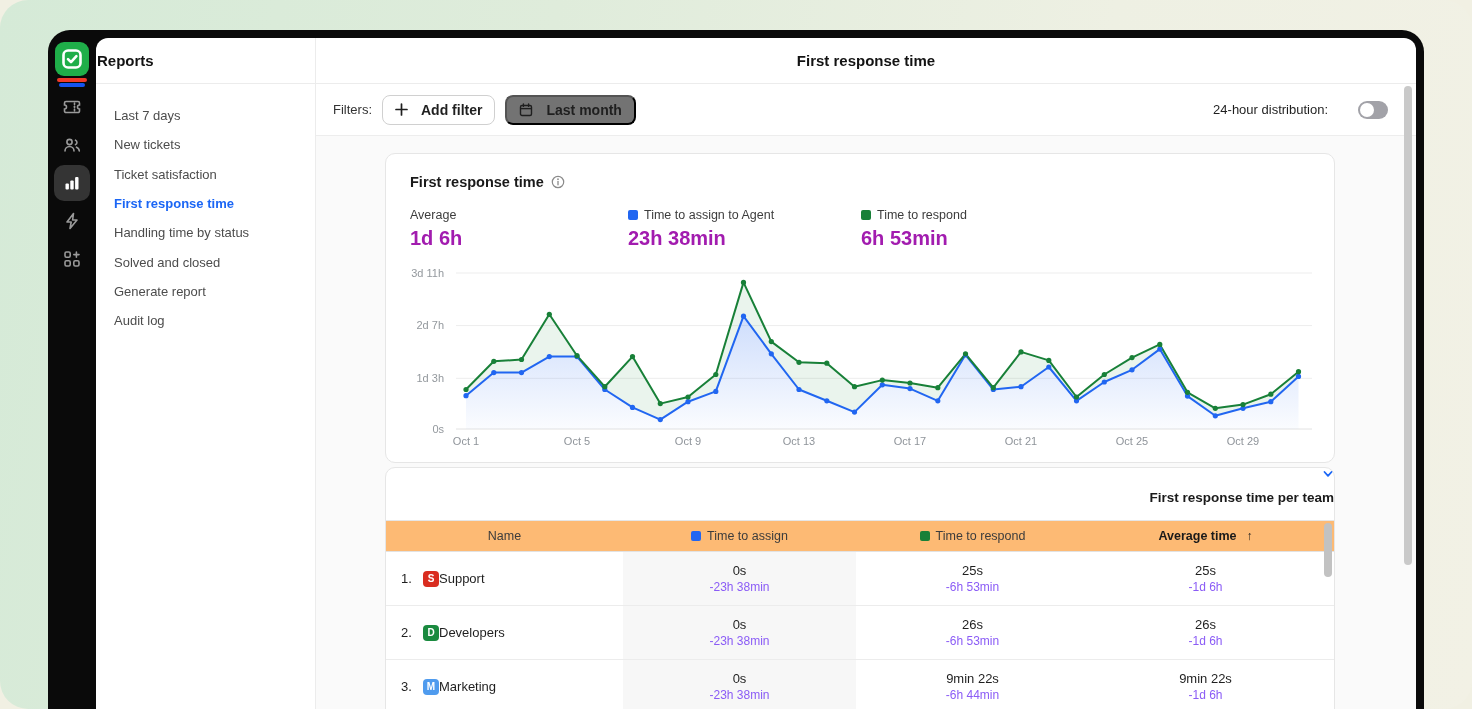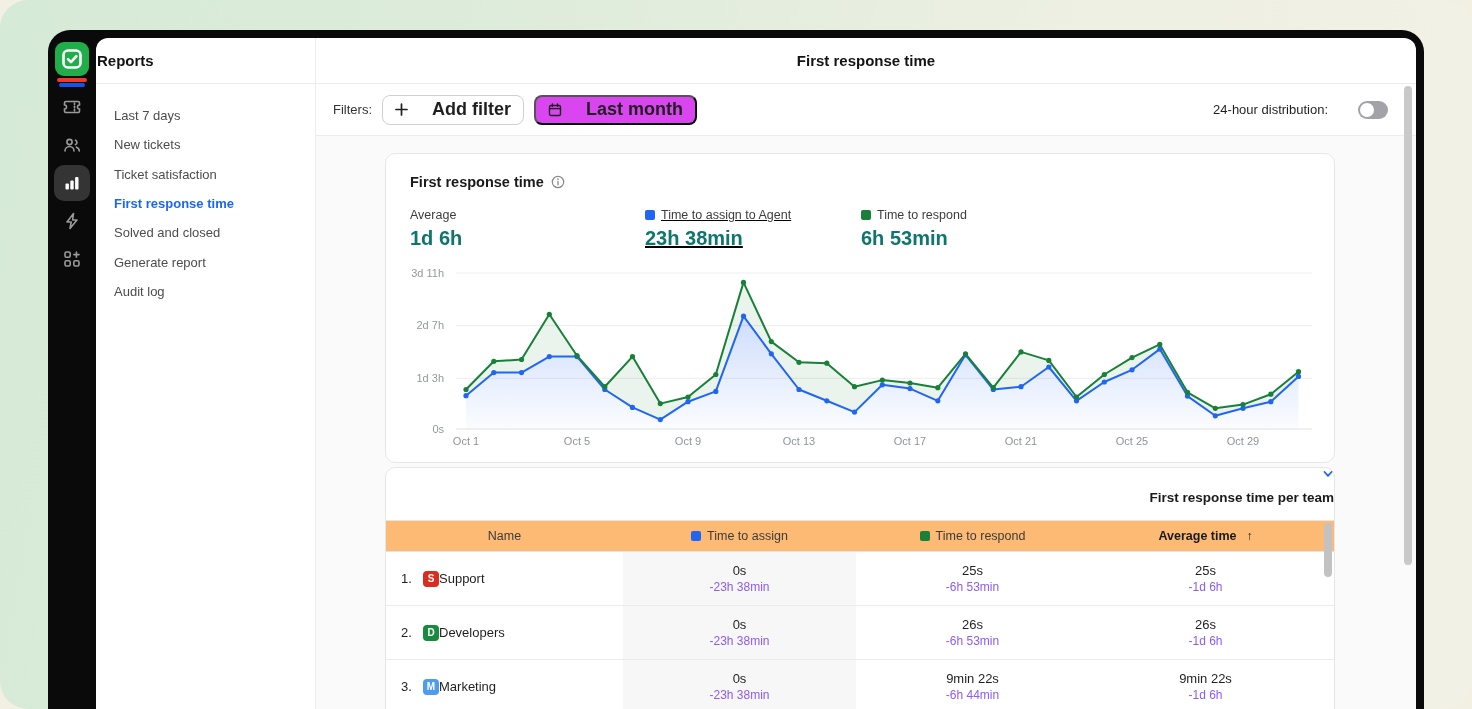--- a/index.html
+++ b/index.html
@@ -32,41 +32,41 @@
   .nav-item.active { color:#1b66f5; font-weight:bold; }
 
   
   .main { position:absolute; left:268px; top:8px; bottom:0; width:1100px; background:#fff;
     border-radius:0 12px 0 0; display:flex; flex-direction:column; }
   .main-header { height:46px; flex:none; display:flex; align-items:center; justify-content:center;
     font-size:15px; font-weight:bold; color:#131313; border-bottom:1px solid #ececec;}
   .filters-row { height:52px; flex:none; display:flex; align-items:center; gap:10px;
     padding:0 28px 0 17px; border-bottom:1px solid #ededed; background:#fff;}
   .filters-label { font-size:13px; color:#333; }
-  .btn { height:30px; display:flex; align-items:center; gap:24px; padding:0 12px;
-    border-radius:8px; font-size:18px; font-weight:bold; color:#1f1f1f; cursor:pointer;}
+  .btn { height:30px; display:flex; align-items:center; gap:13px; padding:0 12px;
+    border-radius:8px; font-size:14px; font-weight:bold; color:#1f1f1f; cursor:pointer;}
   .btn-outline { background:#fff; border:1px solid #d0d0d0; }
-  .btn-gray { background:#d946ef; }
+  .btn-gray { background:#737373; }
   .spacer { flex:1; }
   .dist-label { font-size:13px; color:#1f1f1f; margin-right:20px;}
   .toggle { width:30px; height:18px; border-radius:9px; background:#a2a2a8; position:relative; cursor:pointer;}
   .toggle-knob { position:absolute; left:2px; top:2px; width:14px; height:14px; border-radius:50%; background:#fff;}
 
   .content { flex:1; background:#fafafa; position:relative; overflow:hidden;}
   .card { position:absolute; background:#fff; border:1px solid #e6e6e6; }
   .chart-card { left:69px; top:17px; width:950px; height:310px; border-radius:10px;}
   .table-card { left:69px; top:331px; width:950px; height:400px; border-radius:10px 10px 0 0;}
 
   .card-title { position:absolute; left:24px; top:20px; display:flex; align-items:center; gap:7px;
     font-size:14.5px; font-weight:bold; color:#1a1a1a;}
   .stat { position:absolute; top:54px; }
-  .stat-s0 { left:24px; } .stat-s1 { left:259px;text-decoration:underline; } .stat-s2 { left:475px; }
+  .stat-s0 { left:24px; } .stat-s1 { left:242px; } .stat-s2 { left:475px; }
   .stat-label { display:flex; align-items:center; gap:6px; font-size:12.5px; color:#3d3d3d;}
   .sq { width:10px; height:10px; border-radius:2px; flex:none;}
-  .stat-value { margin-top:5px; font-size:20px; font-weight:bold; color:#0f766e;}
+  .stat-value { margin-top:5px; font-size:20px; font-weight:bold; color:#a21caf;}
   #chart { position:absolute; left:0; top:103px; }
 
   
   .section-header { height:52px; display:flex; align-items:flex-end; gap:10px; padding-left:18px;flex-direction:column;}
   .section-title { font-size:13.5px; font-weight:bold; color:#1a1a1a;}
   .thead { height:32px; display:grid; grid-template-columns:237px 233px 233px 233px 1fr;
     background:#fdba74; border-top:1px solid #e6e6e6; border-bottom:1px solid #e2e2e2; align-items:center;}
   .th { display:flex; align-items:center; justify-content:center; gap:6px;
     font-size:12.5px; color:#3c3c3c; cursor:pointer;}
   .th-sorted { font-weight:bold; color:#1a1a1a;}
@@ -144,20 +144,21 @@
     </div>
   </div>
 
   <aside class="reports-panel">
     <div class="panel-header">Reports</div>
     <nav class="panel-nav">
       <div class="nav-item">Last 7 days</div>
       <div class="nav-item">New tickets</div>
       <div class="nav-item">Ticket satisfaction</div>
       <div class="nav-item active">First response time</div>
+      <div class="nav-item">Handling time by status</div>
       <div class="nav-item">Solved and closed</div>
       <div class="nav-item">Generate report</div>
       <div class="nav-item">Audit log</div>
     </nav>
   </aside>
 
   <main class="main">
     <div class="main-header">
       <span>First response time</span>
     </div>

